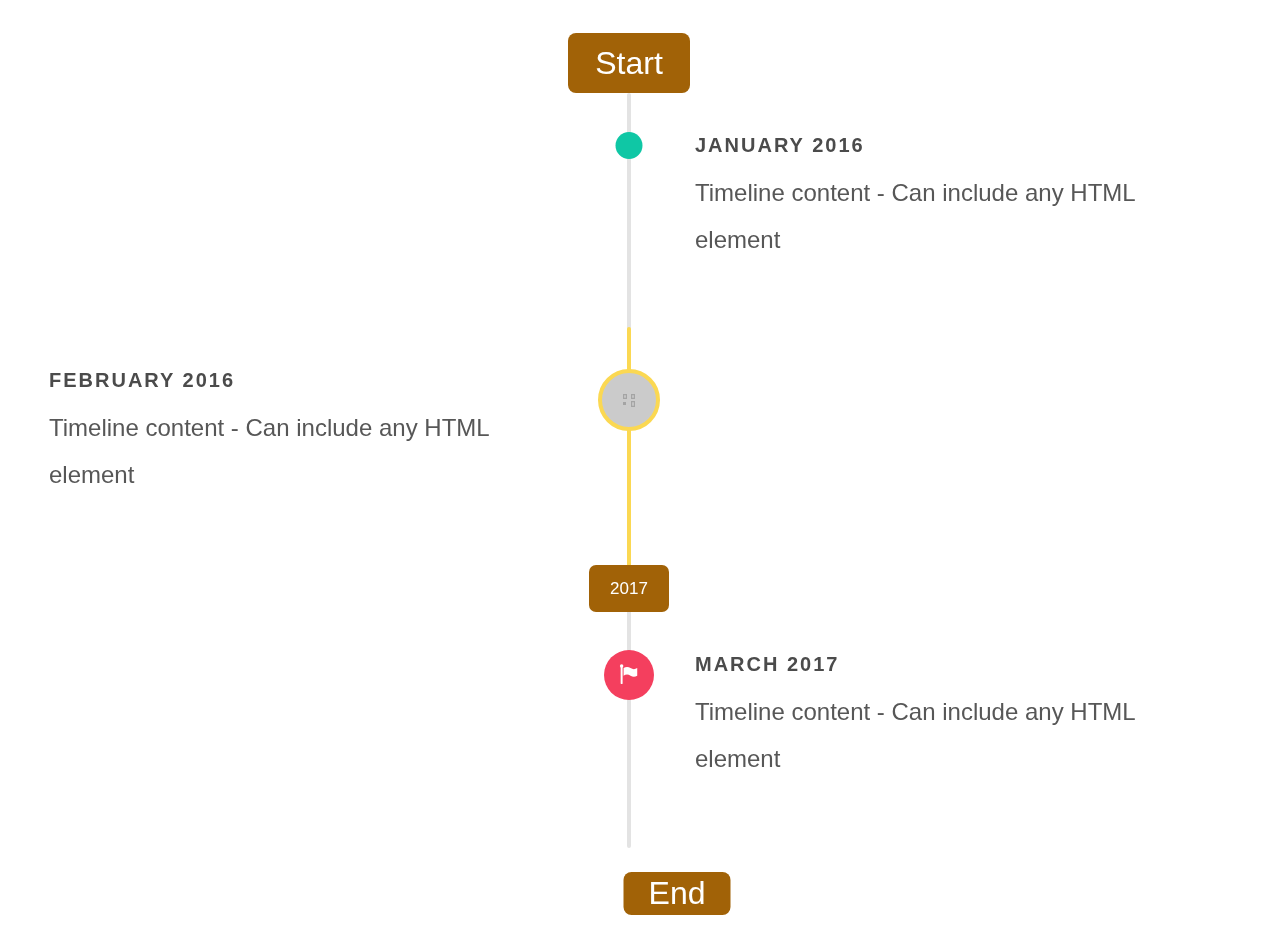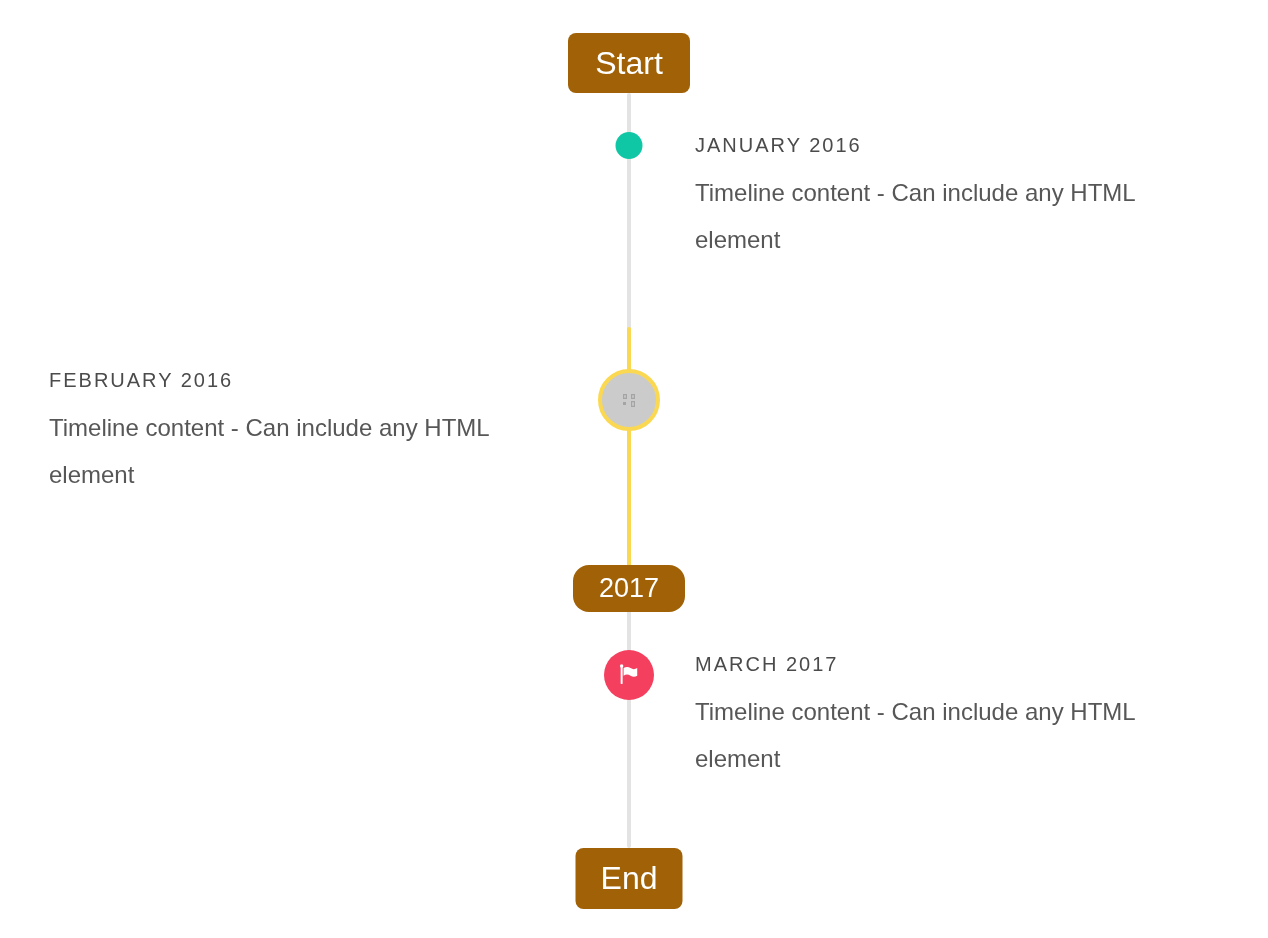--- a/index.html
+++ b/index.html
@@ -31,22 +31,22 @@
     transform: translateX(-50%);
     background: #a16207;
     color: #ffffff;
     display: flex;
     align-items: center;
     justify-content: center;
     border-radius: 8px;
     z-index: 3;
   }
   .badge-start { top: 33px;  width: 122px; height: 60px; font-size: 32px; }
-  .badge-year  { top: 565px; width: 112px;  height: 47px; font-size: 27px; border-radius: 16px; }
-  .badge-end   { top: 848px; width: 107px; height: 61px; font-size: 32px; }
+  .badge-year  { top: 565px; width: 80px;  height: 47px; font-size: 17px; border-radius: 7px; }
+  .badge-end   { top: 872px; width: 107px; height: 43px; font-size: 32px; margin-left: 48px; }
 
   
   .marker {
     position: absolute;
     left: 629px;
     transform: translateX(-50%);
     border-radius: 50%;
     z-index: 2;
     display: flex;
     align-items: center;
@@ -76,21 +76,21 @@
     z-index: 1;
   }
   .item-right { left: 695px; text-align: left; }
   .item-left  { left: 49px;  text-align: left; }
   .item-jan { top: 134px; }
   .item-feb { top: 369px; }
   .item-mar { top: 653px; }
 
   .item-title {
     font-size: 20px;
-    font-weight: 400;
+    font-weight: 700;
     letter-spacing: 2px;
     line-height: 23px;
     color: #4b4b4b;
     text-transform: uppercase;
   }
   .item-content {
     margin-top: 12px;
     font-size: 24px;
     line-height: 47px;
     color: #575757;

